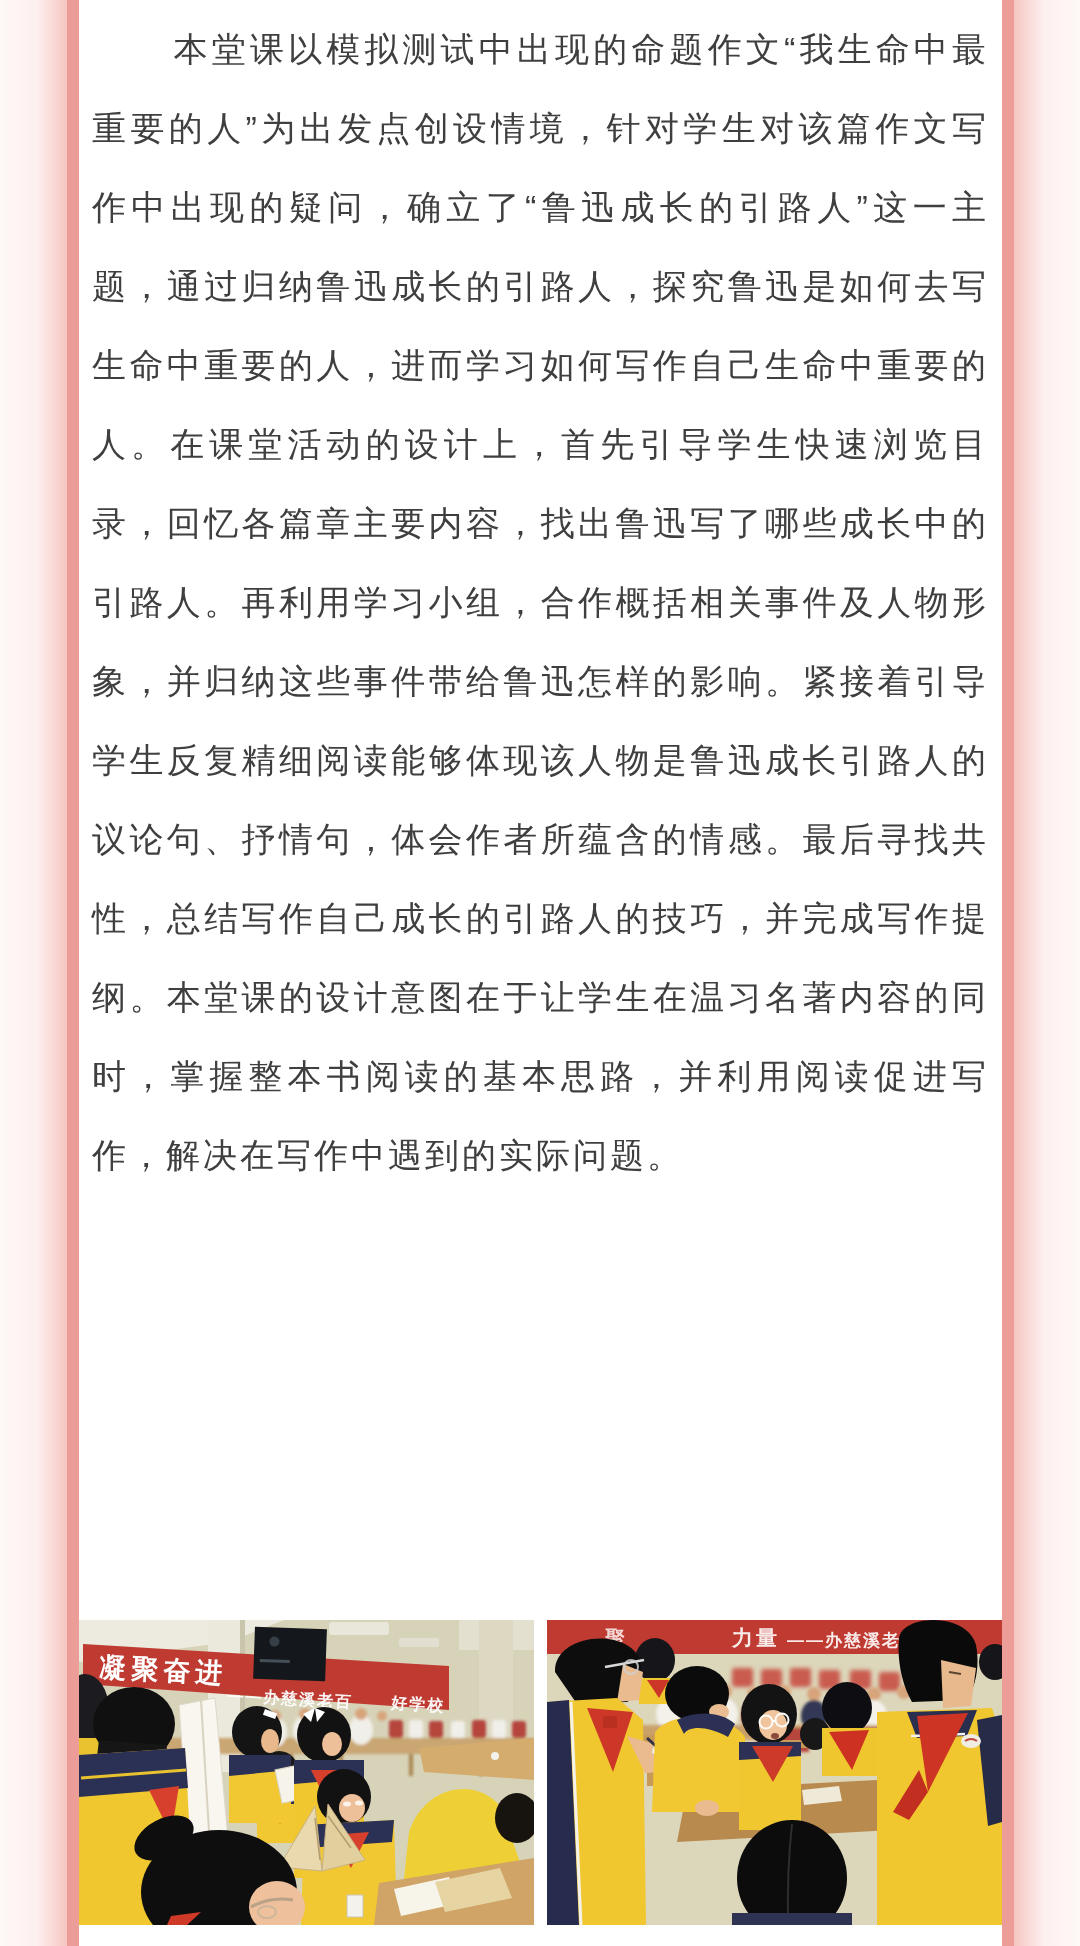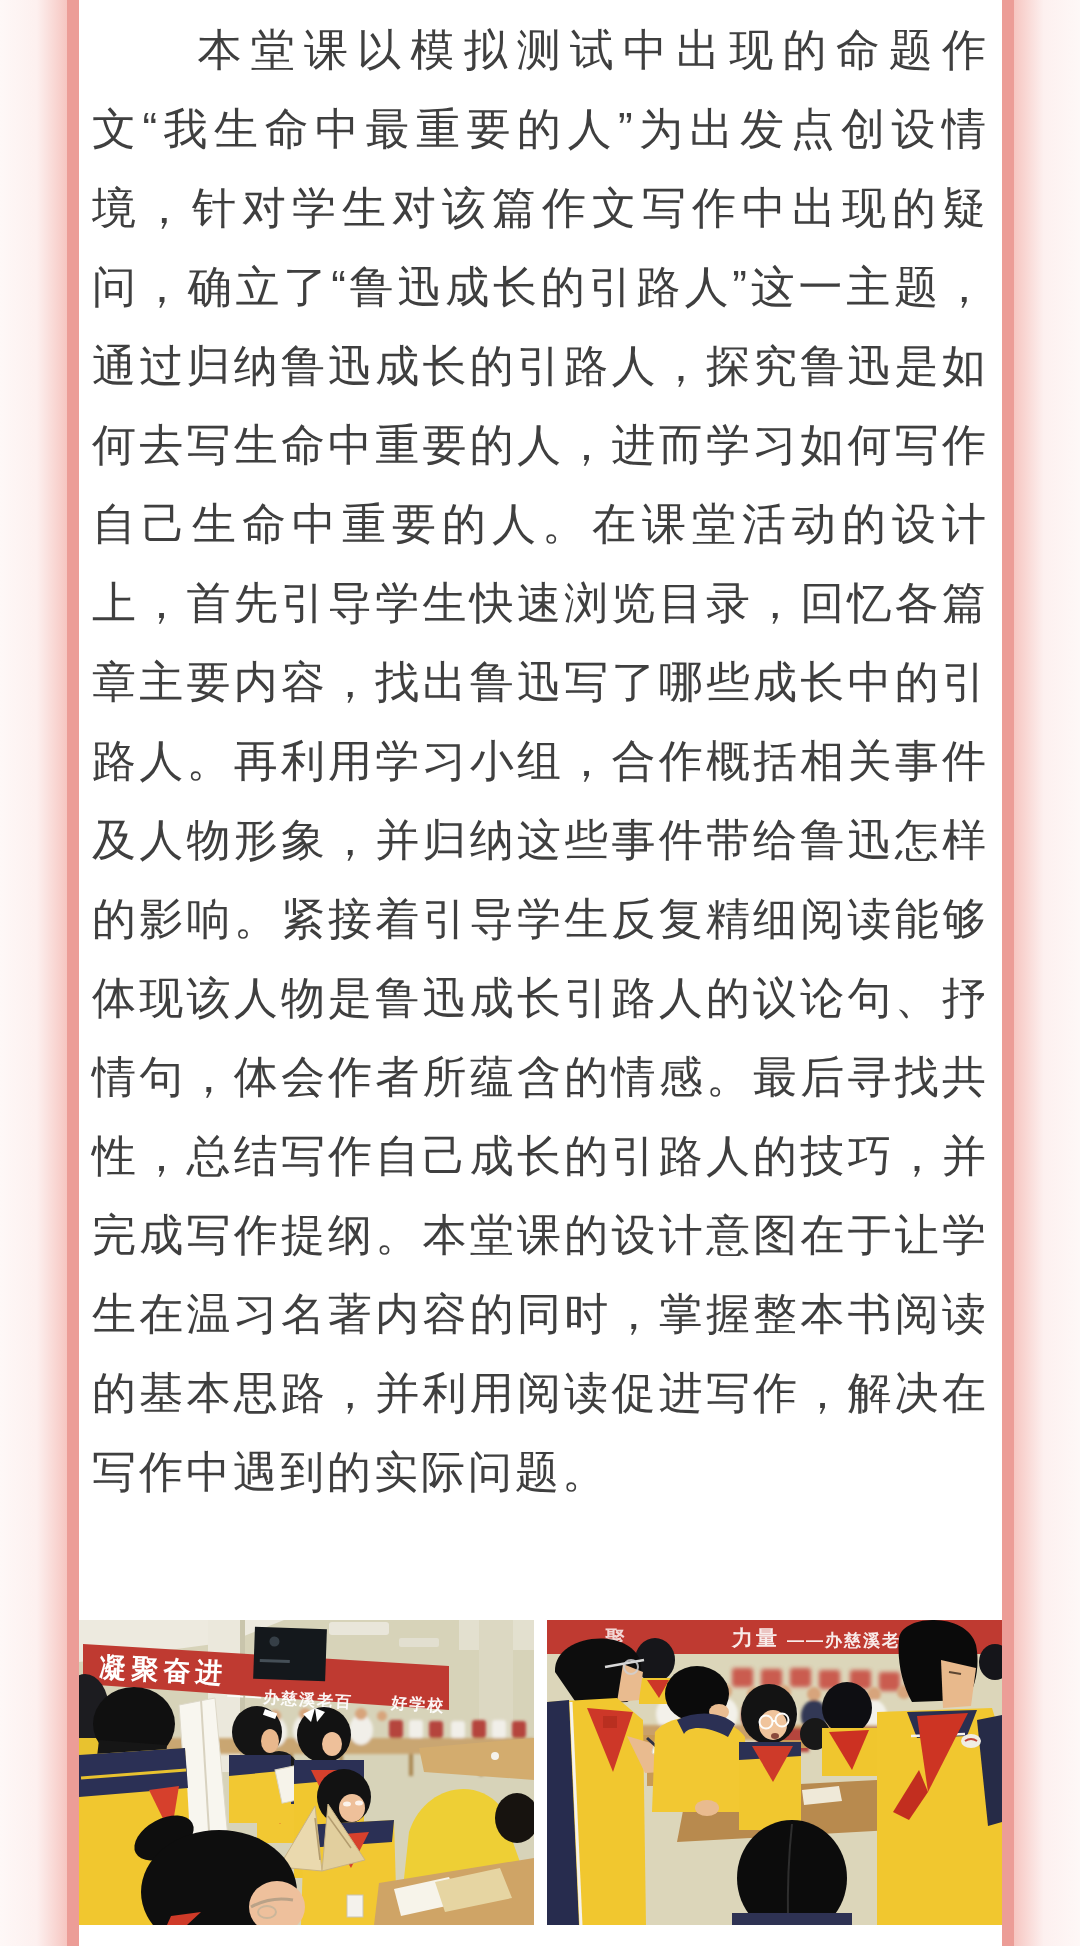--- a/index.html
+++ b/index.html
@@ -8,21 +8,21 @@
   
   .outer-left{position:absolute;top:0;left:0;width:67px;height:100%;
               background:linear-gradient(to right,#fef8f7 0%,#fdf0ef 55%,#f6c6c1 100%);}
   .outer-right{position:absolute;top:0;left:1014px;width:66px;height:100%;
               background:linear-gradient(to left,#fef8f7 0%,#fdf0ef 55%,#f6c6c1 100%);}
   .stripe{position:absolute;top:0;width:12px;height:100%;background:#ec9d97;}
   .stripe.left{left:67px;}
   .stripe.right{left:1002px;}
   .content{position:absolute;left:79px;top:0;width:923px;height:1946px;background:#ffffff;}
   .article-text{margin:0;padding:10px 13px 0 13px;
-    font-size:44px;line-height:79px;letter-spacing:3px;color:#3f3f3f;
+    font-size:34px;line-height:79px;letter-spacing:3px;color:#3f3f3f;
     text-align:justify;text-justify:inter-character;text-indent:2.4em;font-weight:400;}
   .photos-row{position:absolute;left:0;top:1620px;width:923px;display:flex;gap:13px;}
   .photos-row figure{margin:0;width:455px;height:305px;overflow:hidden;}
   .photos-row svg{display:block;width:455px;height:305px;}
 </style>
 </head>
 <body>
 
 <div class="page">
 

